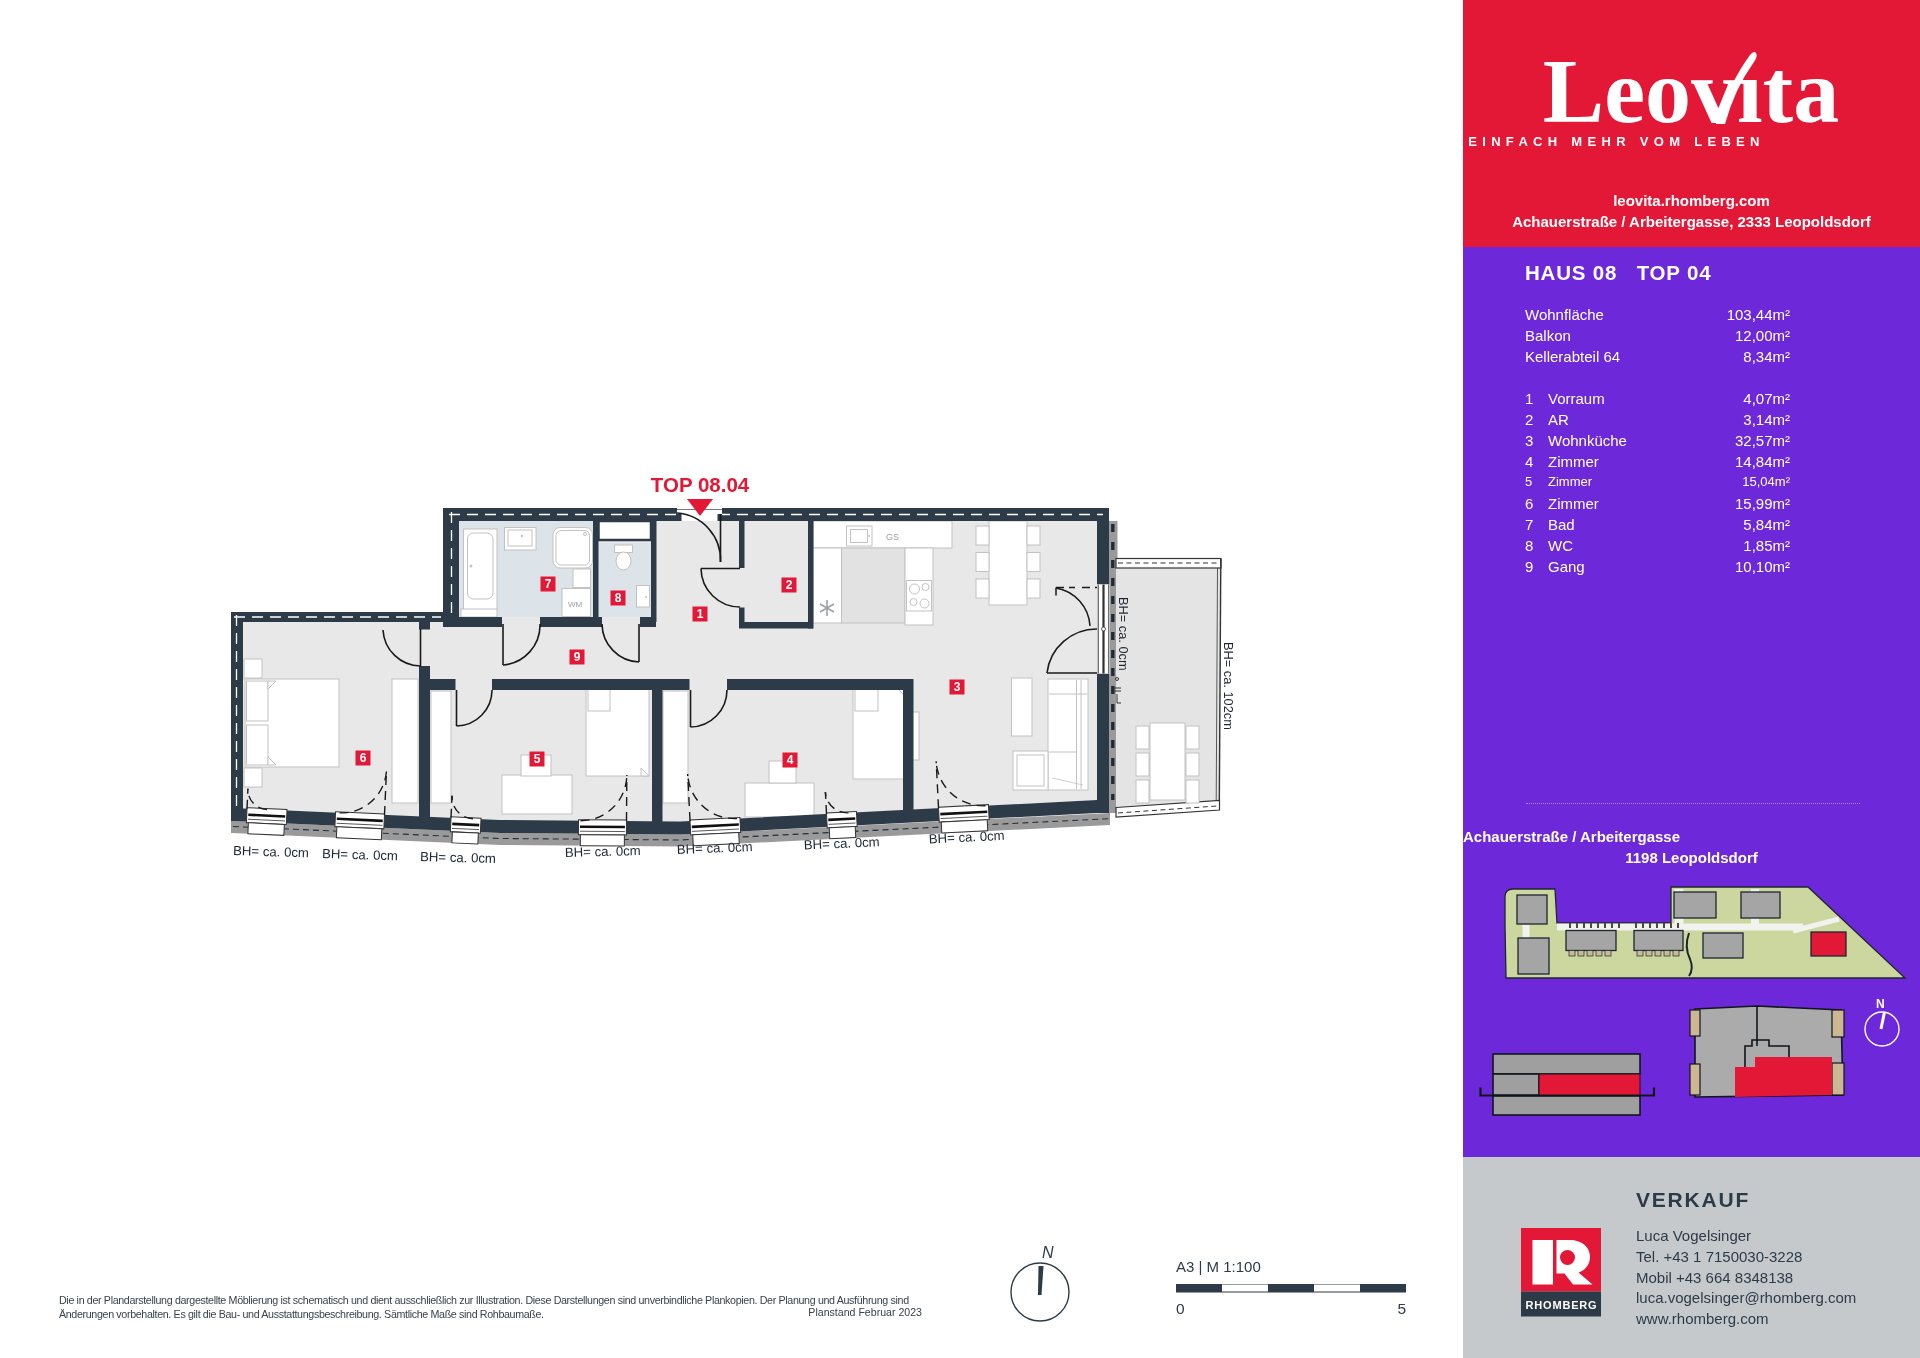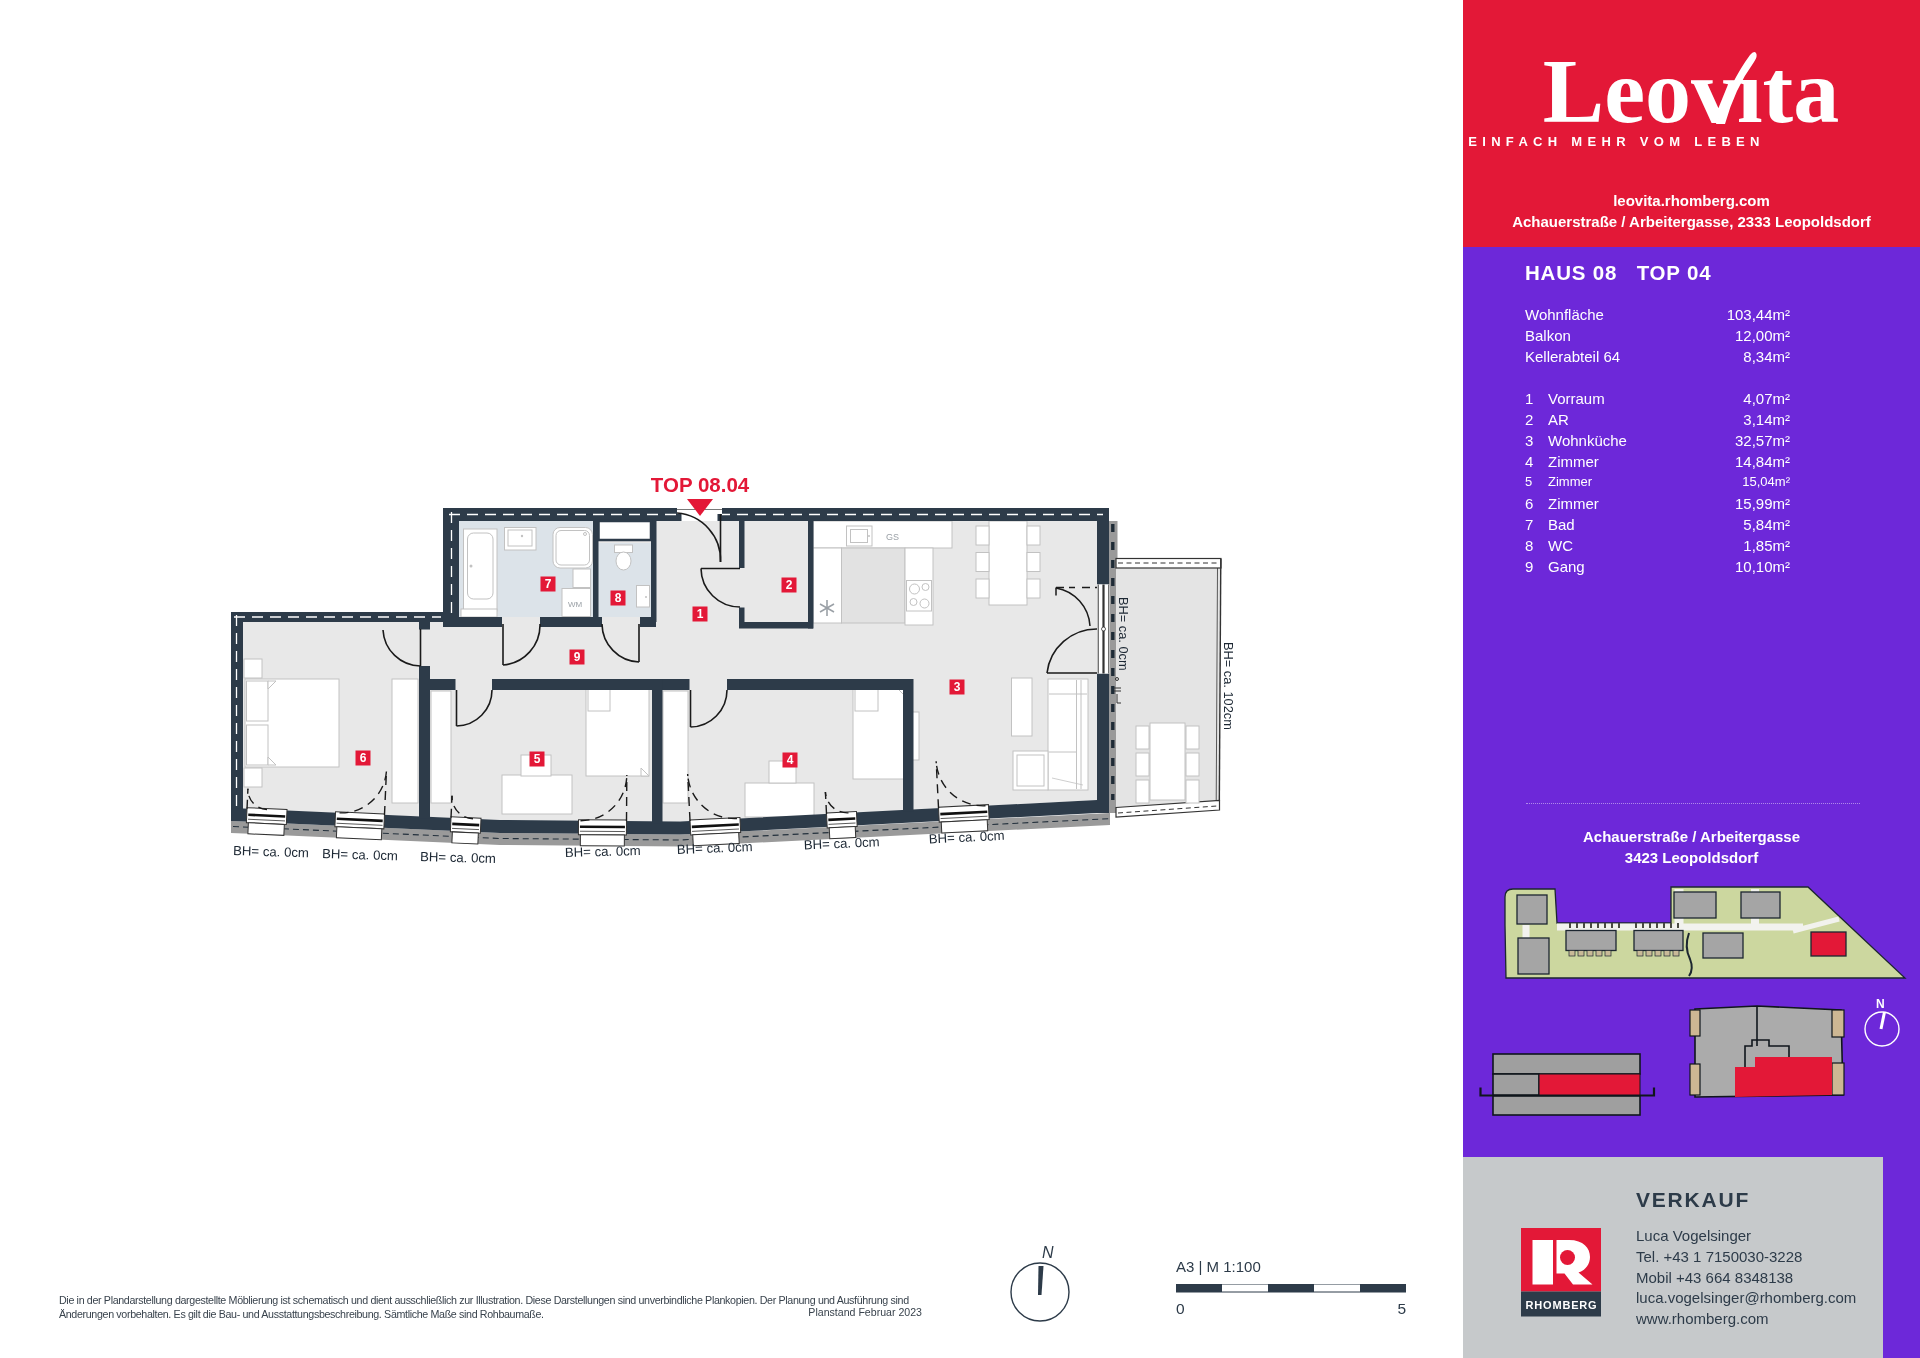--- a/index.html
+++ b/index.html
@@ -472,22 +472,22 @@
 <div class="abs" style="left:62px;top:185px;width:265px;font-size:15px;color:#fff"><span style="display:inline-block;width:23px">3</span>Wohnküche<span style="float:right">32,57m²</span></div>
 <div class="abs" style="left:62px;top:206px;width:265px;font-size:15px;color:#fff"><span style="display:inline-block;width:23px">4</span>Zimmer<span style="float:right">14,84m²</span></div>
 <div class="abs" style="left:62px;top:227px;width:265px;font-size:13px;color:#fff"><span style="display:inline-block;width:23px">5</span>Zimmer<span style="float:right">15,04m²</span></div>
 <div class="abs" style="left:62px;top:248px;width:265px;font-size:15px;color:#fff"><span style="display:inline-block;width:23px">6</span>Zimmer<span style="float:right">15,99m²</span></div>
 <div class="abs" style="left:62px;top:269px;width:265px;font-size:15px;color:#fff"><span style="display:inline-block;width:23px">7</span>Bad<span style="float:right">5,84m²</span></div>
 <div class="abs" style="left:62px;top:290px;width:265px;font-size:15px;color:#fff"><span style="display:inline-block;width:23px">8</span>WC<span style="float:right">1,85m²</span></div>
 <div class="abs" style="left:62px;top:311px;width:265px;font-size:15px;color:#fff"><span style="display:inline-block;width:23px">9</span>Gang<span style="float:right">10,10m²</span></div>
 
 <div class="abs" style="left:63px;top:556px;width:334px;border-top:1px dotted rgba(255,255,255,0.45)"></div>
 
-<div class="abs" style="left:0;top:581px;width:457px;text-align:center;font-size:15px;font-weight:bold;color:#fff">Achauerstraße / Arbeitergasse</div>
-<div class="abs" style="left:0;top:602px;width:457px;text-align:center;font-size:15px;font-weight:bold;color:#fff">3423 Leopoldsdorf</div>
+<div class="abs" style="left:0;top:581px;width:457px;font-size:15px;font-weight:bold;color:#fff">Achauerstraße / Arbeitergasse</div>
+<div class="abs" style="left:0;top:602px;width:457px;text-align:center;font-size:15px;font-weight:bold;color:#fff">1198 Leopoldsdorf</div>
 <svg class="abs" style="left:0;top:0" width="457" height="910" viewBox="0 0 457 910">
 <path d="M 42,678 L 42,650 Q 42,642 50,642 L 92,642 L 94,676 L 208,676 L 208,640 L 345,640 L 442,731 L 43,731 Z" fill="#ccd79f" stroke="#1c2630" stroke-width="1.3"></path>
 
 <g stroke="#f2f2ee" fill="none">
           <path d="M 94,680 L 340,680" stroke-width="7"></path>
           <path d="M 216,642 L 216,678" stroke-width="9"></path>
           <path d="M 292,642 L 292,682" stroke-width="8"></path>
           <path d="M 63,678 L 63,700" stroke-width="7"></path>
           <path d="M 330,684 L 376,672" stroke-width="5"></path>
         </g>
@@ -568,21 +568,21 @@
         </g>
 
 <path d="M 292,810 L 369,810 L 369,848 L 272,850 L 272,820 L 292,820 Z" fill="#e31837"></path>
 
 <circle cx="419" cy="782" r="17" fill="none" stroke="#fff" stroke-width="1.4"></circle>
 <line x1="421.5" y1="765" x2="418" y2="782" stroke="#fff" stroke-width="3"></line>
 <text x="413" y="761" font-size="12" font-weight="bold" fill="#fff" font-family="Liberation Sans">N</text>
       </svg>
 </div>
 
-<div class="abs" style="left:0;top:1157px;width:420px;height:201px;background:#c6c9cb;color:#2d3b49">
+<div class="abs" style="left:0;top:1157px;width:457px;height:201px;background:#c6c9cb;color:#2d3b49">
 
 <div class="abs" style="left:173px;top:31px;font-size:21px;font-weight:bold;letter-spacing:1.8px">VERKAUF</div>
 
 <svg class="abs" style="left:58px;top:71px" width="80" height="89" viewBox="0 0 80 89">
 <rect x="0" y="0" width="80" height="63.5" fill="#e31837"></rect>
 <rect x="0" y="63.5" width="80" height="25" fill="#2d3b49"></rect>
 <text x="40.5" y="80.5" text-anchor="middle" font-size="11" font-weight="bold" letter-spacing="0.8" fill="#fff" font-family="Liberation Sans">RHOMBERG</text>
 <rect x="11.5" y="12" width="20.5" height="44.5" fill="#fff"></rect>
 <path d="M 35.5 12 L 48 12 C 62.5 12 69 20 69 29 C 69 36.5 64 42.5 57.5 44.5 L 71.5 56.5 L 52 56.5 L 43.5 45.5 L 35.5 45.5 Z" fill="#fff"></path>
 <circle cx="46.5" cy="29.5" r="7.5" fill="#e31837"></circle>

